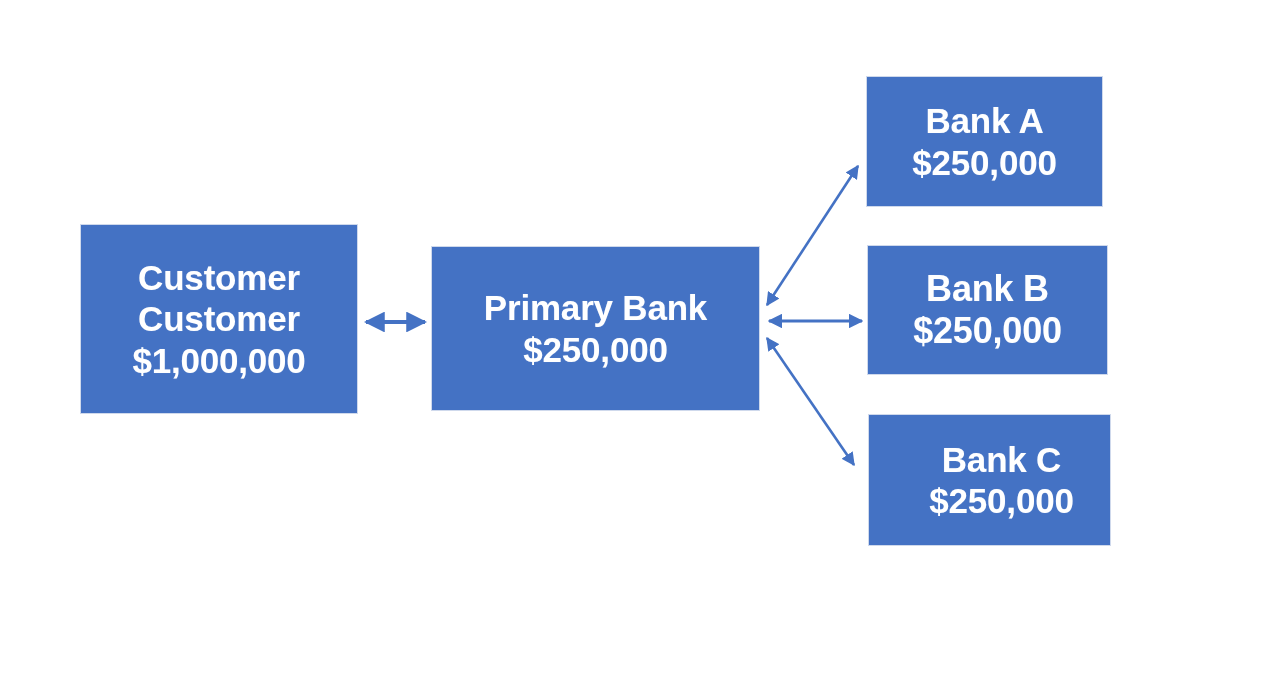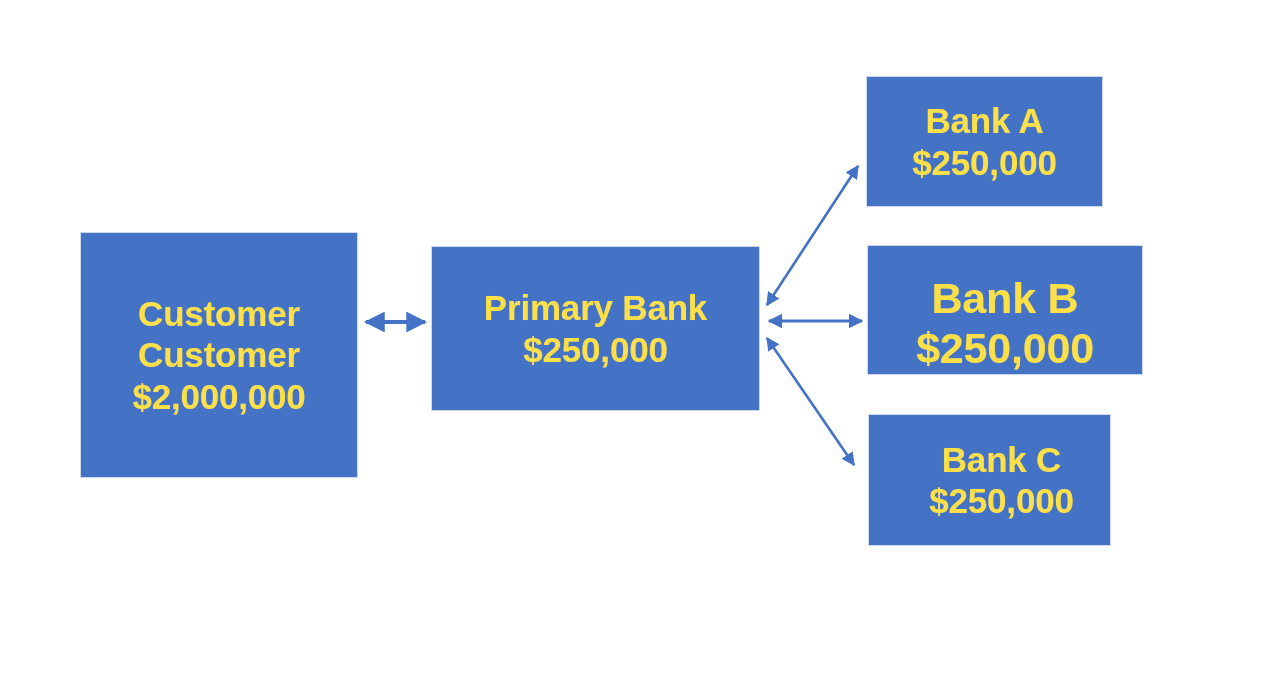--- a/index.html
+++ b/index.html
@@ -28,48 +28,47 @@
   }
   .node {
     position: absolute;
     box-sizing: border-box;
     background: #4472C4;
     border: 1px solid #cfd9ec;
     display: flex;
     flex-direction: column;
     align-items: center;
     justify-content: center;
-    color: #fde047;
+    color: #ffffff;
     font-weight: bold;
     text-align: center;
     line-height: 1.18;
     letter-spacing: -0.2px;
     text-shadow: 0 0 1px rgba(255,255,255,0.25);
   }
   .node .line {
     display: block;
     white-space: nowrap;
   }
   
   #node-customer-deposits {
-    left: 80px;  top: 232px;  width: 278px; height: 246px;
+    left: 80px;  top: 224px;  width: 278px; height: 190px;
     font-size: 35px;
   }
   #node-primary-bank {
     left: 431px; top: 246px;  width: 329px; height: 165px;
     font-size: 35px;
   }
   #node-bank-a {
     left: 866px; top: 76px;   width: 237px; height: 131px;
     font-size: 35px;
   }
   #node-bank-b {
-    left: 867px; top: 245px;  width: 276px; height: 130px;
-    font-size: 43px;
-    justify-content: flex-end;
+    left: 867px; top: 245px;  width: 241px; height: 130px;
+    font-size: 36px;
   }
   #node-bank-c {
     left: 868px; top: 414px;  width: 243px; height: 132px;
     font-size: 35px;
     padding-left: 24px;
   }
 </style>
 </head>
 <body>
 
@@ -90,21 +89,21 @@
     <line x1="767" y1="305" x2="858" y2="166" stroke="#4472C4" stroke-width="2.6" marker-start="url(#ah-start)" marker-end="url(#ah-end)"></line>
 
     <line x1="769" y1="321" x2="862" y2="321" stroke="#4472C4" stroke-width="2.8" marker-start="url(#ah-start)" marker-end="url(#ah-end)"></line>
 
     <line x1="767" y1="338" x2="854" y2="465" stroke="#4472C4" stroke-width="2.6" marker-start="url(#ah-start)" marker-end="url(#ah-end)"></line>
   </svg>
 
   <div class="node" id="node-customer-deposits">
     <span class="line">Customer</span>
     <span class="line">Customer</span>
-    <span class="line">$2,000,000</span>
+    <span class="line">$1,000,000</span>
   </div>
 
   <div class="node" id="node-primary-bank">
     <span class="line">Primary Bank</span>
     <span class="line">$250,000</span>
   </div>
 
   <div class="node" id="node-bank-a">
     <span class="line">Bank A</span>
     <span class="line">$250,000</span>

